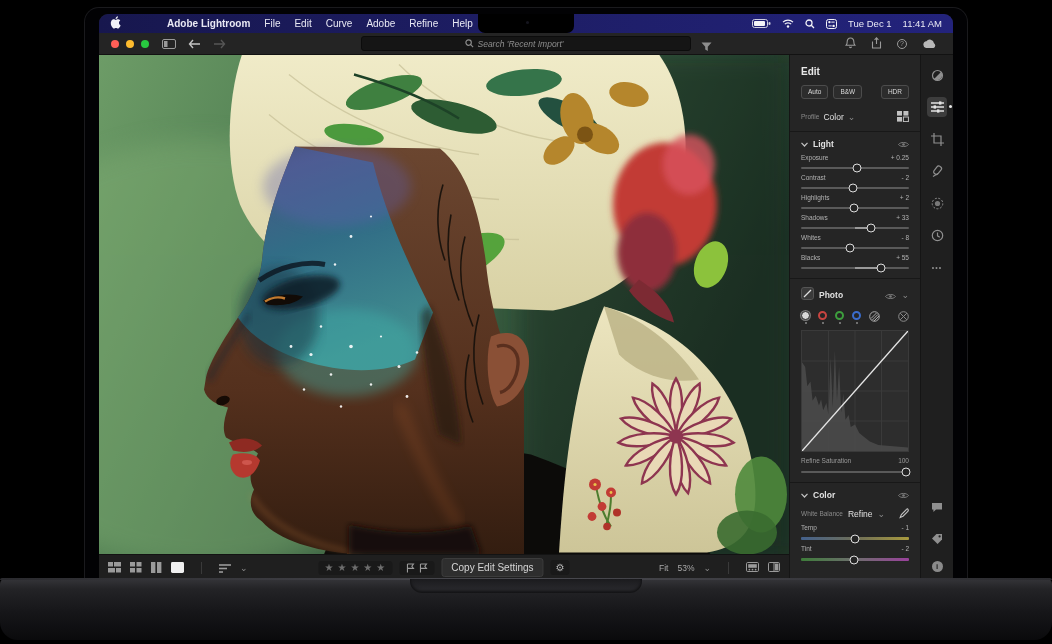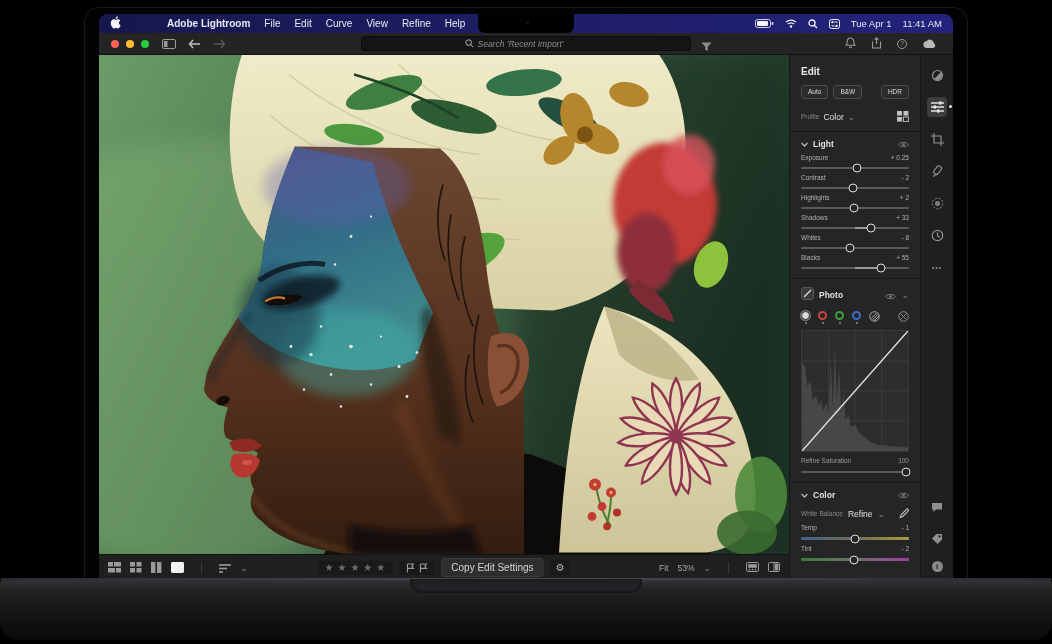--- a/index.html
+++ b/index.html
@@ -140,21 +140,21 @@
       <div class="mb-left">
         <span>
           <svg width="11" height="13" viewBox="0 0 14 17">
               <path d="M11.5 9.1c0-2 1.6-3 1.7-3.1-.9-1.4-2.4-1.6-2.9-1.6-1.2-.1-2.4.7-3 .7-.6 0-1.6-.7-2.6-.7-1.3 0-2.6.8-3.2 2-1.4 2.4-.4 6 1 8 .7 1 1.5 2 2.5 2 1 0 1.4-.6 2.6-.6 1.2 0 1.5.6 2.6.6s1.8-1 2.4-2c.8-1.1 1.1-2.2 1.1-2.3 0 0-2.2-.9-2.2-3zM9.4 2.8c.5-.7.9-1.6.8-2.5-.8 0-1.7.5-2.3 1.2-.5.6-.9 1.5-.8 2.4.9.1 1.8-.4 2.3-1.1z" fill="#f2f2f7"></path>
             </svg>
         </span>
         <span class="mb-app">Adobe Lightroom</span>
         <span class="mb-item">File</span>
         <span class="mb-item">Edit</span>
         <span class="mb-item">Curve</span>
-        <span class="mb-item">View</span>
+        <span class="mb-item">Adobe</span>
         <span class="mb-item">Refine</span>
         <span class="mb-item">Help</span>
       </div>
       <div class="mb-right">
         <span>
           <svg width="19" height="9" viewBox="0 0 19 9">
               <rect x="0.5" y="0.5" width="15" height="8" rx="2" fill="none" stroke="#cfcfe0"></rect>
               <rect x="2" y="2" width="11" height="5" rx="1" fill="#f2f2f7"></rect>
               <rect x="16.5" y="3" width="2" height="3" rx="1" fill="#cfcfe0"></rect>
             </svg>
@@ -174,21 +174,21 @@
         </span>
         <span>
           <svg width="11" height="10" viewBox="0 0 11 10">
               <rect x="0.5" y="0.5" width="10" height="9" rx="2" fill="none" stroke="#f2f2f7"></rect>
               <circle cx="3.4" cy="3.1" r="1.2" fill="#f2f2f7"></circle>
               <line x1="5.3" y1="3.1" x2="8.6" y2="3.1" stroke="#f2f2f7"></line>
               <circle cx="7.6" cy="6.9" r="1.2" fill="#f2f2f7"></circle>
               <line x1="2.4" y1="6.9" x2="5.7" y2="6.9" stroke="#f2f2f7"></line>
             </svg>
         </span>
-        <span>Tue Apr 1</span>
+        <span>Tue Dec 1</span>
         <span>11:41 AM</span>
       </div>
     </div>
 
     <div class="chrome">
       <span class="tl red"></span>
       <span class="tl yellow"></span>
       <span class="tl green"></span>
       <span class="chrome-icon">
         <svg width="14" height="10" viewBox="0 0 14 10">

